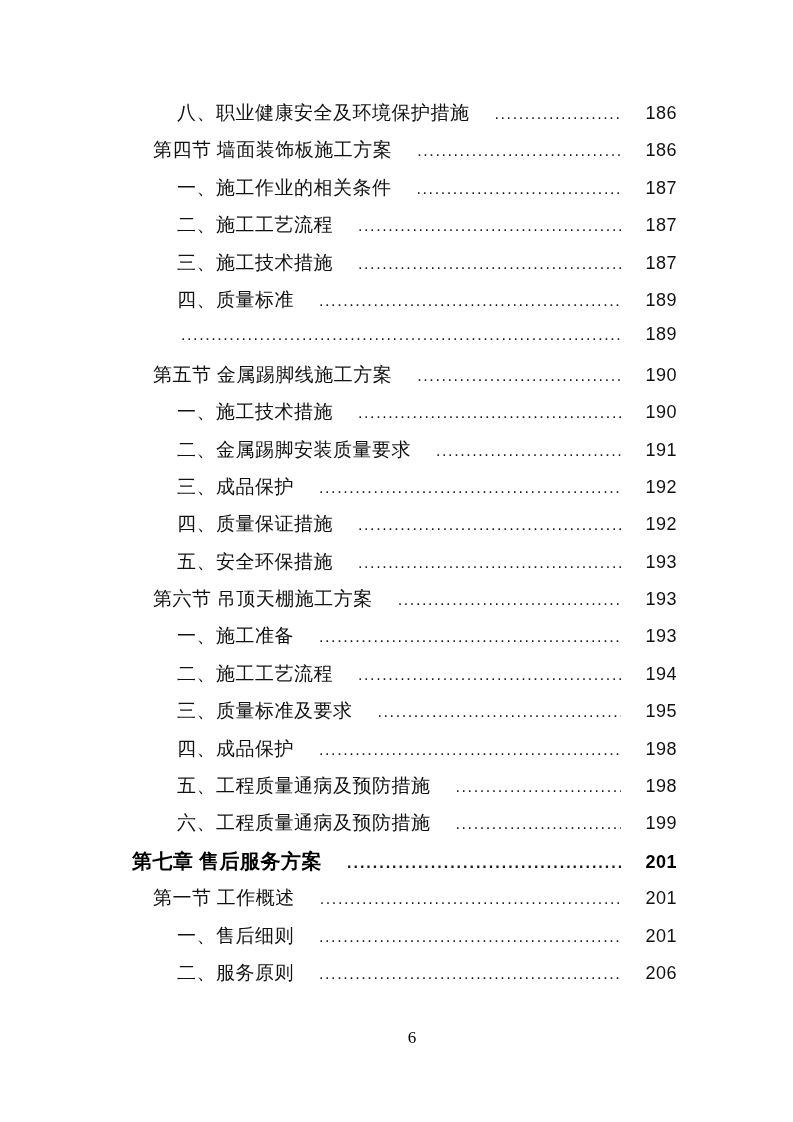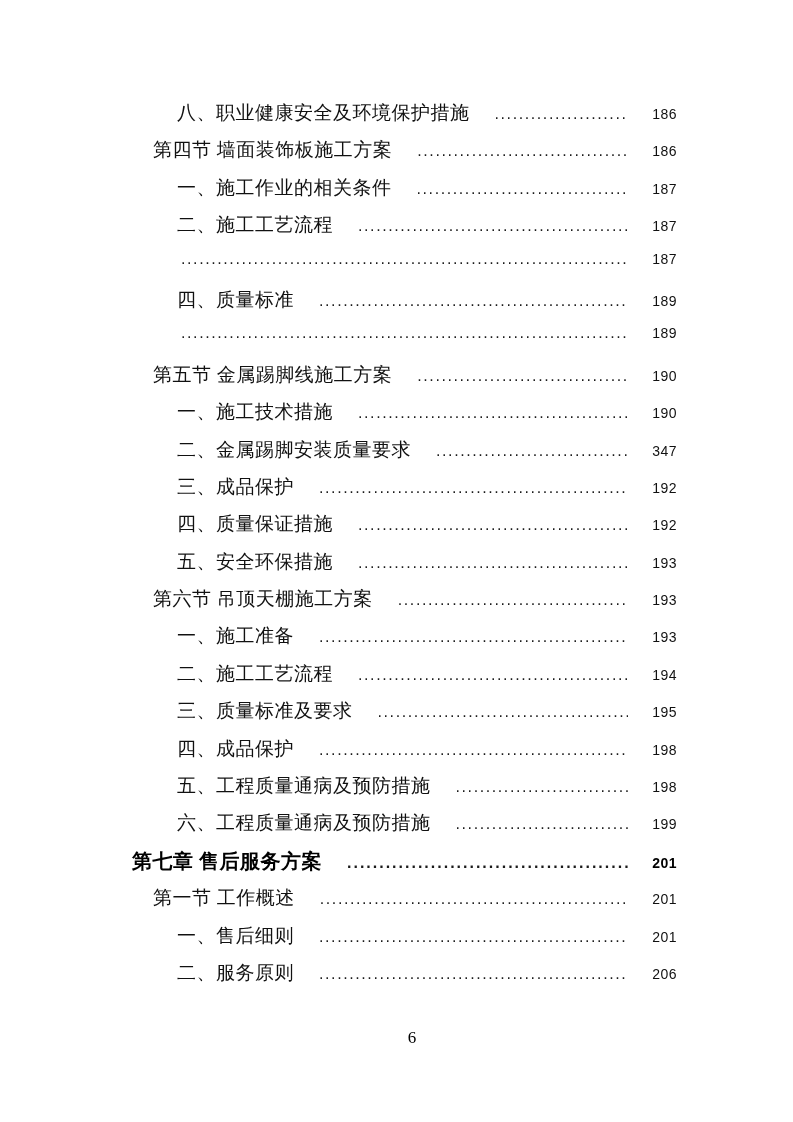--- a/index.html
+++ b/index.html
@@ -52,21 +52,21 @@
     letter-spacing: 1.6px;
     color: #1a1a1a;
   }
   .toc-leader::after {
     content: "............................................................................................................................................................";
   }
   .toc-row.chapter .toc-leader { font-weight: 700; letter-spacing: 2px; }
   .toc-page {
     white-space: nowrap;
     font-family: "Liberation Sans", "DejaVu Sans", sans-serif;
-    font-size: 14px;
+    font-size: 18px;
     letter-spacing: 0.5px;
   }
   .toc-row.chapter .toc-page { font-weight: 700; }
   .footer {
     position: absolute;
     top: 1028px;
     left: 412px;
     transform: translateX(-50%);
     font-size: 17px;
     font-family: "Liberation Serif", "DejaVu Serif", serif;
@@ -93,20 +93,21 @@
       <span class="toc-label">一、施工作业的相关条件</span>
       <span class="toc-leader"></span>
       <span class="toc-page">187</span>
     </div>
       <div class="toc-row item">
       <span class="toc-label">二、施工工艺流程</span>
       <span class="toc-leader"></span>
       <span class="toc-page">187</span>
     </div>
       <div class="toc-row item">
+      <span class="toc-label">三、施工技术措施</span>
       <span class="toc-leader"></span>
       <span class="toc-page">187</span>
     </div>
       <div class="toc-row item">
       <span class="toc-label">四、质量标准</span>
       <span class="toc-leader"></span>
       <span class="toc-page">189</span>
     </div>
       <div class="toc-row item">
       <span class="toc-leader"></span>
@@ -118,21 +119,21 @@
       <span class="toc-page">190</span>
     </div>
       <div class="toc-row item">
       <span class="toc-label">一、施工技术措施</span>
       <span class="toc-leader"></span>
       <span class="toc-page">190</span>
     </div>
       <div class="toc-row item">
       <span class="toc-label">二、金属踢脚安装质量要求</span>
       <span class="toc-leader"></span>
-      <span class="toc-page">347</span>
+      <span class="toc-page">191</span>
     </div>
       <div class="toc-row item">
       <span class="toc-label">三、成品保护</span>
       <span class="toc-leader"></span>
       <span class="toc-page">192</span>
     </div>
       <div class="toc-row item">
       <span class="toc-label">四、质量保证措施</span>
       <span class="toc-leader"></span>
       <span class="toc-page">192</span>

